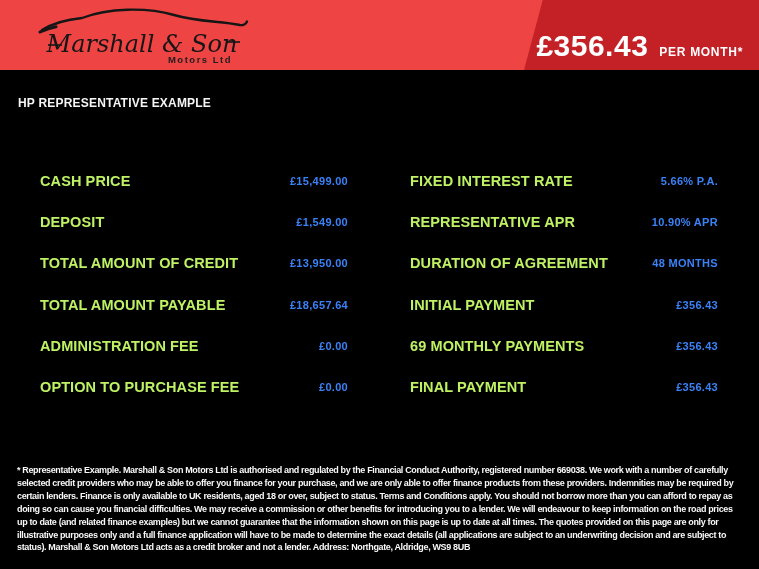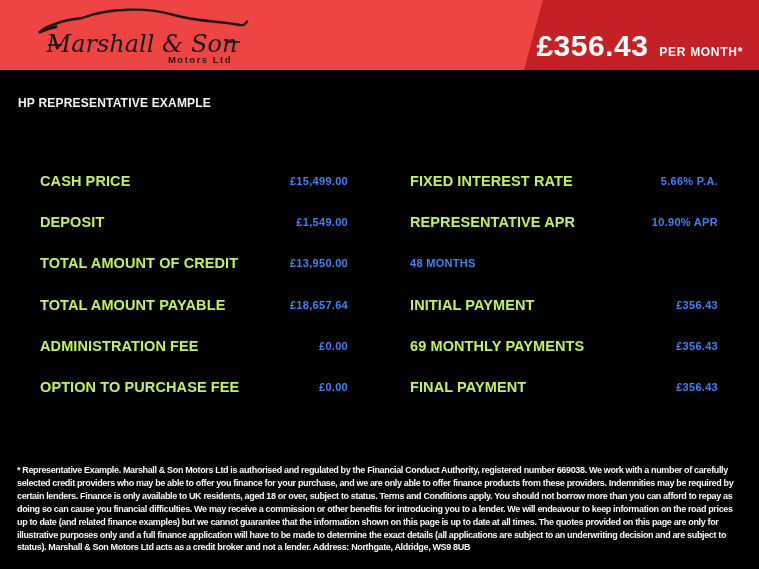--- a/index.html
+++ b/index.html
@@ -163,20 +163,21 @@
   <div class="fin-col right">
     <div class="fin-row">
       <span class="fin-label">FIXED INTEREST RATE</span>
       <span class="fin-value">5.66% P.A.</span>
     </div>
     <div class="fin-row">
       <span class="fin-label">REPRESENTATIVE APR</span>
       <span class="fin-value">10.90% APR</span>
     </div>
     <div class="fin-row">
+      <span class="fin-label">DURATION OF AGREEMENT</span>
       <span class="fin-value">48 MONTHS</span>
     </div>
     <div class="fin-row">
       <span class="fin-label">INITIAL PAYMENT</span>
       <span class="fin-value">£356.43</span>
     </div>
     <div class="fin-row">
       <span class="fin-label">69 MONTHLY PAYMENTS</span>
       <span class="fin-value">£356.43</span>
     </div>

